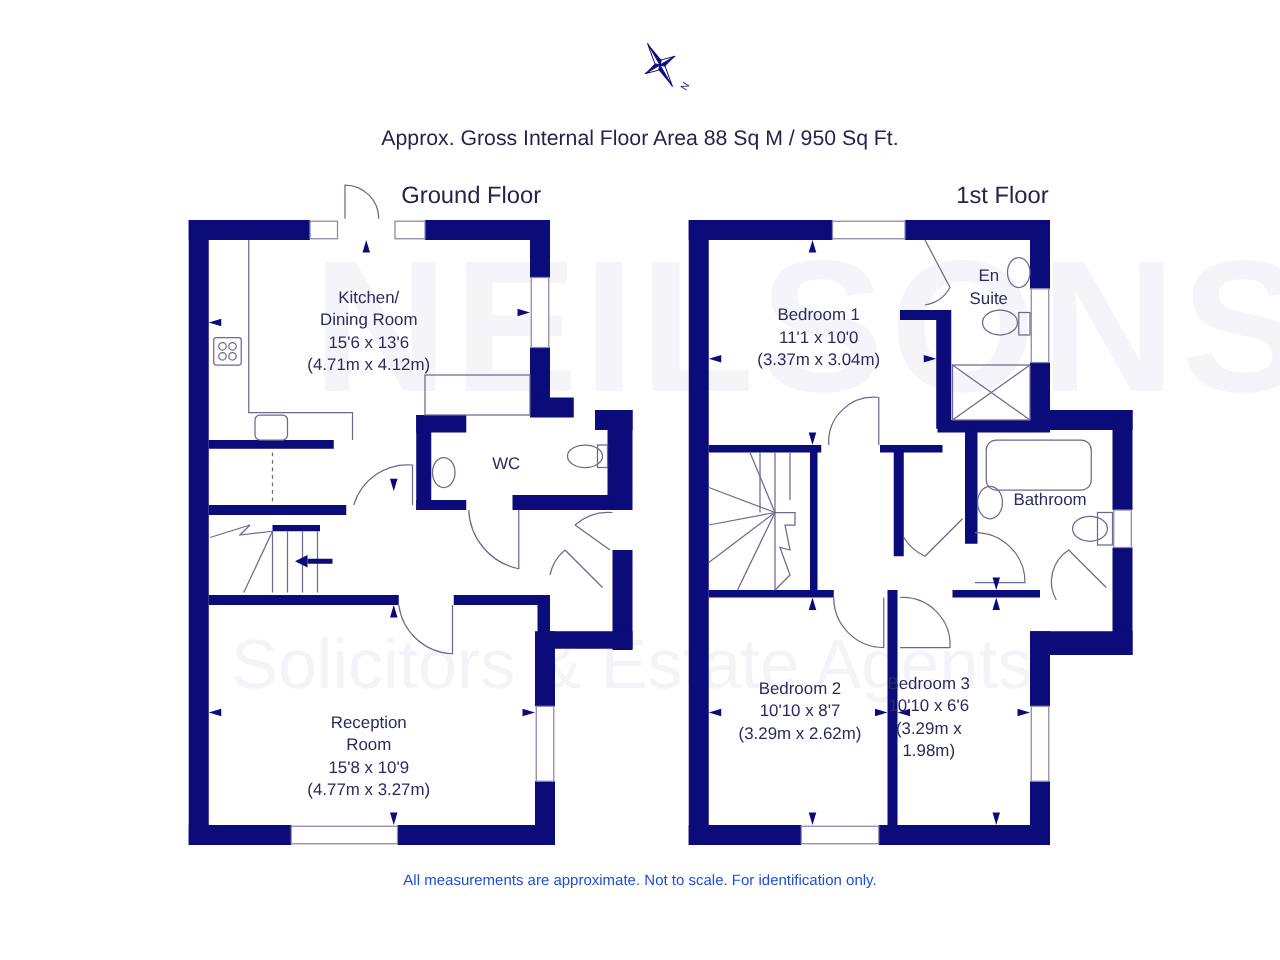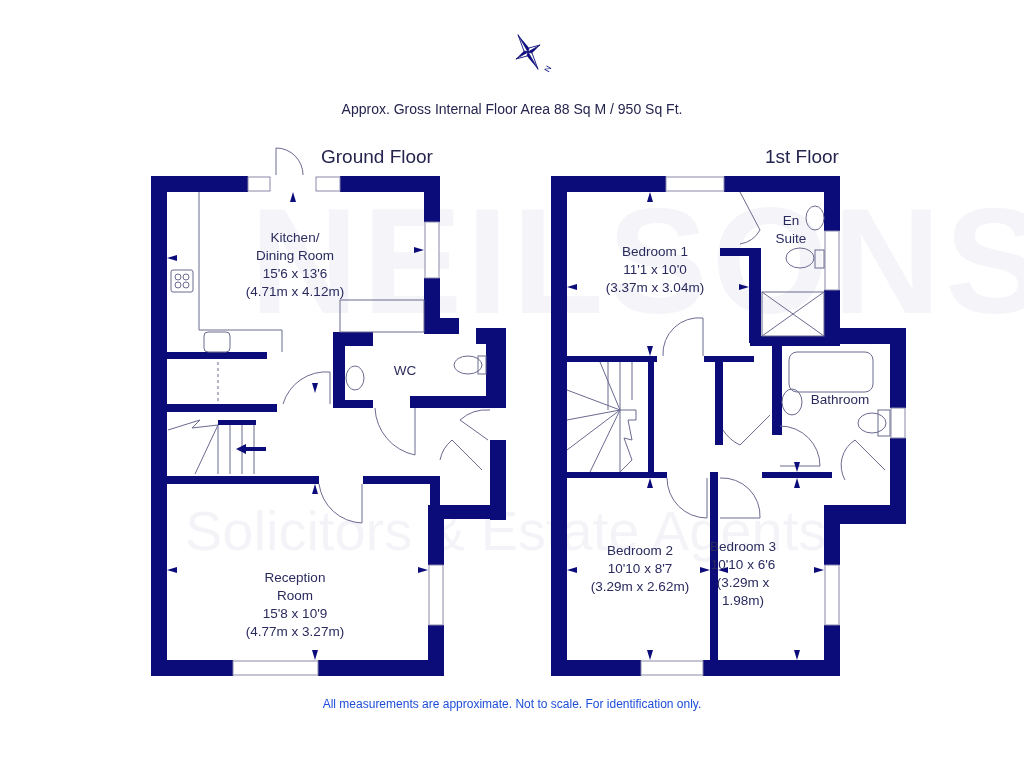--- a/index.html
+++ b/index.html
@@ -1,21 +1,21 @@
 <!DOCTYPE html>
 <html><head>
 <meta charset="utf-8">
 <style>
   html, body { margin:0; padding:0; }
   body {
     width:1024px; height:768px; background:#ffffff; position:relative; overflow:hidden;
     font-family: "Liberation Sans", "DejaVu Sans", sans-serif; color:#2a2a5e;
   }
   .abs { position:absolute; }
-  .title { position:absolute; left:0; width:1024px; top:101px; text-align:center; font-size:14px; color:#24244e; }
+  .title { position:absolute; left:0; width:1024px; top:101px; text-align:center; font-size:17px; color:#24244e; }
   .floor-label { position:absolute; font-size:19px; color:#24244e; }
   .room-label { position:absolute; text-align:center; font-size:13.5px; line-height:18px; color:#2a2a5e; }
   .footer { position:absolute; left:0; width:1024px; top:696px; text-align:center; font-size:12px; line-height:16px; color:#1d4ed8; }
   .watermark { position:absolute; color:rgba(30,30,120,0.05); font-weight:bold; white-space:nowrap; pointer-events:none; }
   svg { position:absolute; left:0; top:0; }
 </style>
 </head>
 <body>
 
 <div class="watermark" style="left:250px; top:175px; font-size:150px; letter-spacing:4px; color:rgba(30,30,120,0.045);">NEILSONS</div>

